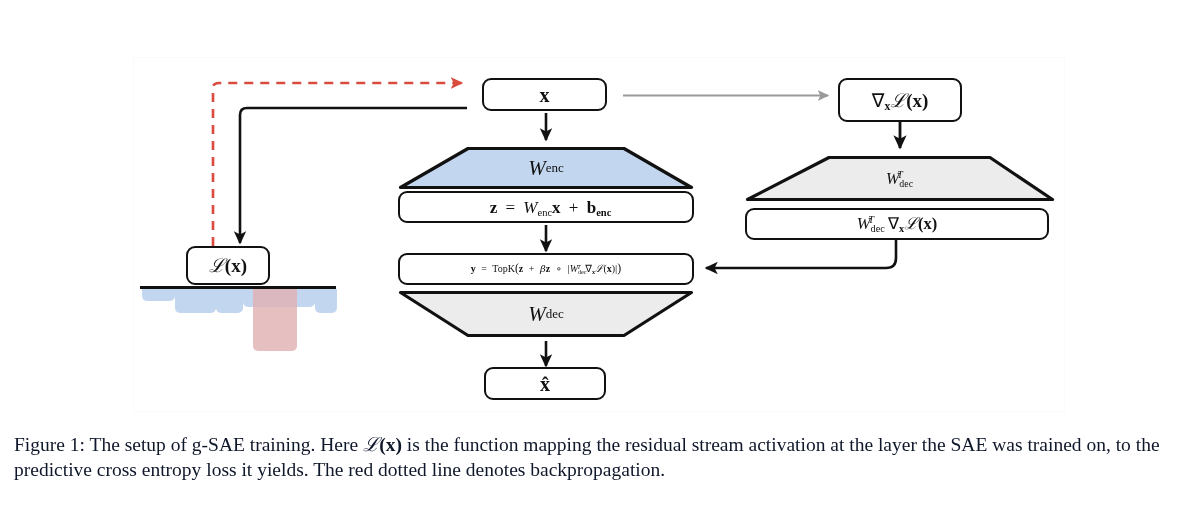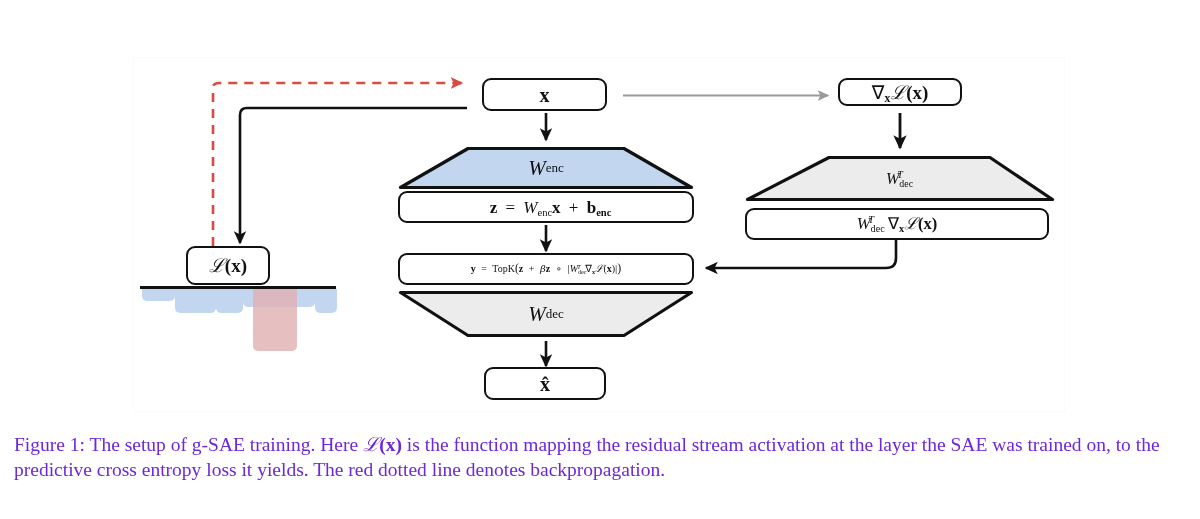--- a/index.html
+++ b/index.html
@@ -111,21 +111,21 @@
 
   
   #caption {
     position: absolute;
     left: 14px;
     top: 432px;
     width: 1176px;
     font-family: "Liberation Serif", serif;
     font-size: 19.5px;
     line-height: 25px;
-    color: #6d28d9;
+    color: #0f172a;
     text-align: left;
   }
 </style>
 </head>
 <body>
 
 <div id="figure-frame"></div>
 
 <svg id="arrow-layer" viewBox="0 0 1200 519" width="1200" height="519">
   <defs>
@@ -218,21 +218,21 @@
   <div class="trap-label" style="font-size:21px; padding-bottom:6px;">
     <span class="mathit">W</span>
       <sub style="font-style:normal;">dec</sub>
   </div>
 </div>
 
 <div class="node-box" style="left:484px; top:367px; width:122px; height:33px; font-size:20px;">
   <span class="mathbf">x̂</span>
 </div>
 
-<div class="node-box" style="left:838px; top:78px; width:124px; height:28px; font-size:19px;">
+<div class="node-box" style="left:838px; top:78px; width:124px; height:44px; font-size:19px;">
   <span aria-hidden="true">
     <span style="font-style:normal;">∇</span><sub class="mathbf">x</sub><span class="mathcal">ℒ</span><span class="mathbf">(x)</span>
   </span>
 
 </div>
 
 <div class="trap-wrap" style="left:745px; top:155px; width:310px; height:47px;">
   <svg width="310" height="47" viewBox="0 0 310 47">
     <polygon points="84,2.5 245,2.5 307.5,44.5 2.5,44.5" fill="#ececec" stroke="#111111" stroke-width="3.2" stroke-linejoin="round"></polygon>
   </svg>

